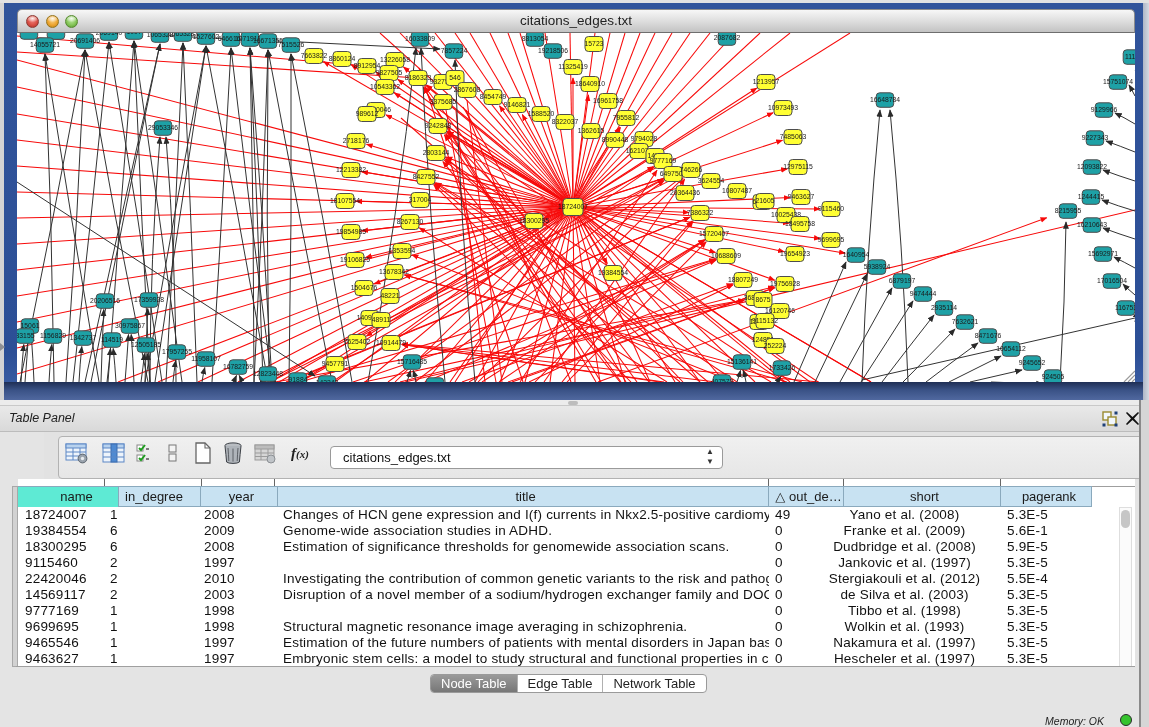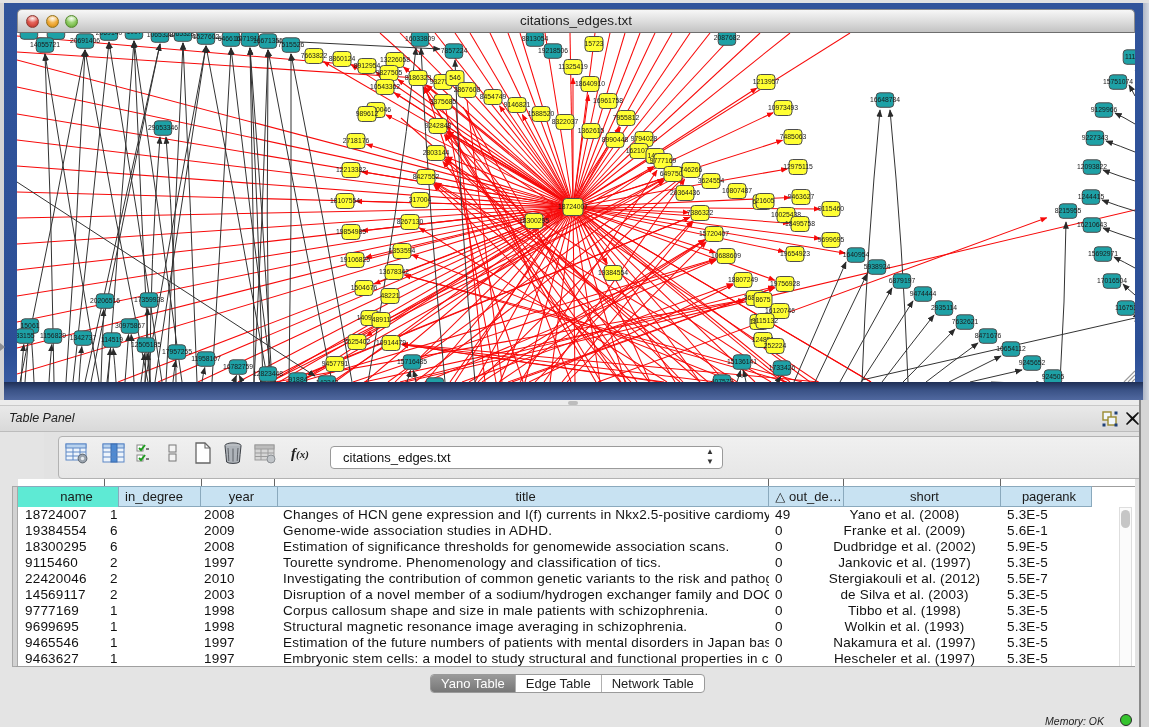--- a/index.html
+++ b/index.html
@@ -733,55 +733,53 @@
         <span class="c c4">0</span>
         <span class="c c5">Franke et al. (2009)</span>
         <span class="c c6">5.6E-1</span>
       </div>
       <div class="tr">
         <span class="c c0">18300295</span>
         <span class="c c1">6</span>
         <span class="c c2">2008</span>
         <span class="c c3">Estimation of significance thresholds for genomewide association scans.</span>
         <span class="c c4">0</span>
-        <span class="c c5">Dudbridge et al. (2002)</span>
+        <span class="c c5">Dudbridge et al. (2008)</span>
         <span class="c c6">5.9E-5</span>
       </div>
       <div class="tr">
         <span class="c c0">9115460</span>
         <span class="c c1">2</span>
         <span class="c c2">1997</span>
-        <span class="c c3">Tourette syndrome. Phenomenology and classification of tics.</span>
         <span class="c c4">0</span>
         <span class="c c5">Jankovic et al. (1997)</span>
         <span class="c c6">5.3E-5</span>
       </div>
       <div class="tr">
         <span class="c c0">22420046</span>
         <span class="c c1">2</span>
         <span class="c c2">2010</span>
         <span class="c c3">Investigating the contribution of common genetic variants to the risk and pathogen…</span>
         <span class="c c4">0</span>
         <span class="c c5">Stergiakouli et al. (2012)</span>
-        <span class="c c6">5.5E-7</span>
+        <span class="c c6">5.5E-4</span>
       </div>
       <div class="tr">
         <span class="c c0">14569117</span>
         <span class="c c1">2</span>
         <span class="c c2">2003</span>
         <span class="c c3">Disruption of a novel member of a sodium/hydrogen exchanger family and DOCK…</span>
         <span class="c c4">0</span>
         <span class="c c5">de Silva et al. (2003)</span>
         <span class="c c6">5.3E-5</span>
       </div>
       <div class="tr">
         <span class="c c0">9777169</span>
         <span class="c c1">1</span>
         <span class="c c2">1998</span>
-        <span class="c c3">Corpus callosum shape and size in male patients with schizophrenia.</span>
         <span class="c c4">0</span>
         <span class="c c5">Tibbo et al. (1998)</span>
         <span class="c c6">5.3E-5</span>
       </div>
       <div class="tr">
         <span class="c c0">9699695</span>
         <span class="c c1">1</span>
         <span class="c c2">1998</span>
         <span class="c c3">Structural magnetic resonance image averaging in schizophrenia.</span>
         <span class="c c4">0</span>
@@ -804,21 +802,21 @@
         <span class="c c3">Embryonic stem cells: a model to study structural and functional properties in car…</span>
         <span class="c c4">0</span>
         <span class="c c5">Hescheler et al. (1997)</span>
         <span class="c c6">5.3E-5</span>
       </div>
     <div class="sbar"></div>
       <div class="sthumb"></div>
   </div>
   <div class="tbot"></div>
   <div class="tabs">
-    <span class="tab sel">Yano Table</span>
+    <span class="tab sel">Node Table</span>
       <span class="tab">Edge Table</span>
     <span class="tab" style="border-right:none">Network Table</span>
   </div>
   <div class="status">
       <span class="mem">Memory: OK</span>
       <span class="dot"></span>
     </div>
 </div>
 <div class="rborder"></div>
 <div class="rpad"></div>

